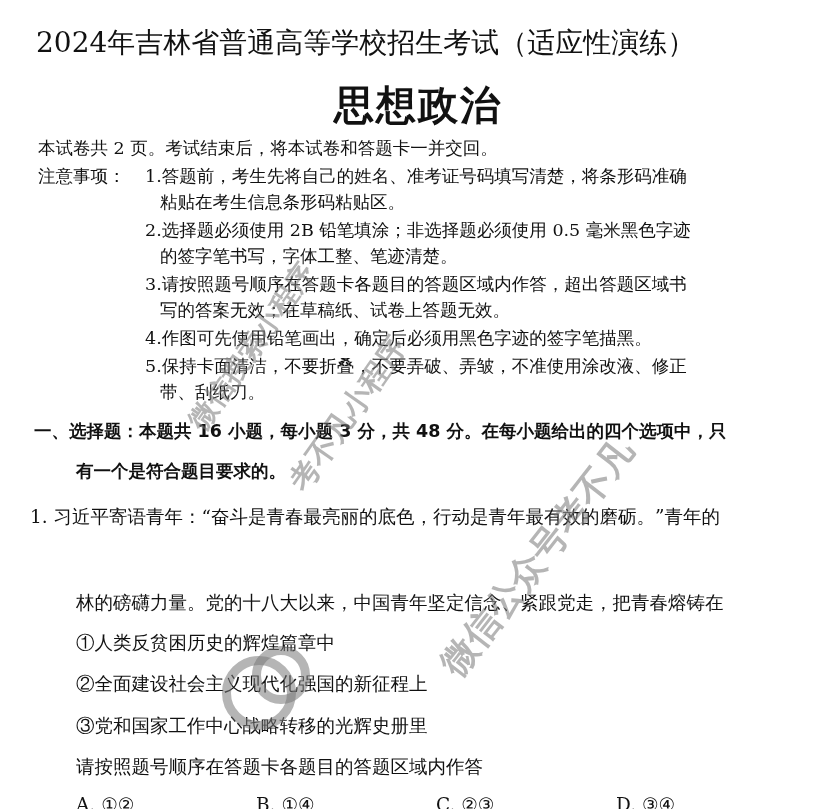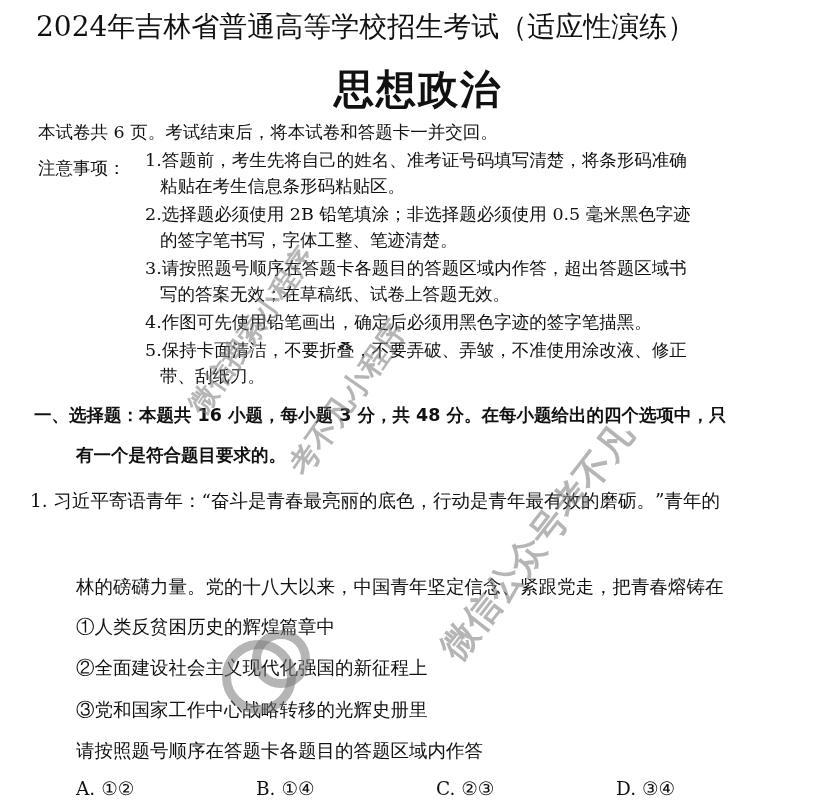--- a/index.html
+++ b/index.html
@@ -1,18 +1,18 @@
 <!DOCTYPE html>
 <html><head>
 <meta charset="utf-8">
 <style>
   html, body { margin: 0; padding: 0; background: #ffffff; }
   body { width: 836px; height: 809px; overflow: hidden; position: relative;
          font-family: "DejaVu Serif", "Liberation Serif", serif; color: #111; }
-  .page { position: absolute; left: 0; top: 0; width: 836px; height: 649px; }
+  .page { position: absolute; left: 0; top: 16px; width: 836px; height: 649px; }
   .line { position: absolute; white-space: nowrap; }
   .exam-title { left: 36px; top: 8px; font-size: 28px; letter-spacing: 0px; }
   .subject { left: 0; width: 836px; text-align: center; top: 62px;
              font-family: Liberation Mono, monospace;
              font-size: 40px; font-weight: bold; letter-spacing: 2px; }
   .intro { font-size: 17.5px; }
   .bold { font-family: "DejaVu Sans", "Liberation Sans", sans-serif; font-weight: bold; font-size: 17.5px; }
   .q { font-size: 18.5px; }
   .opt { font-size: 18.5px; }
   .watermark { position: absolute; color: rgba(120,120,120,0.55);
@@ -22,23 +22,23 @@
   .wm-circle { position: absolute; border: 9px solid rgba(120,120,120,0.55); border-radius: 50%; }
 </style>
 </head>
 <body>
 
 <div class="page">
 
   <div class="line exam-title">2024年吉林省普通高等学校招生考试（适应性演练）</div>
   <div class="line subject">思想政治</div>
 
-  <div class="line intro" style="left:38px; top:120px;">本试卷共 6 页。考试结束后，将本试卷和答题卡一并交回。</div>
+  <div class="line intro" style="left:38px; top:120px;">本试卷共 2 页。考试结束后，将本试卷和答题卡一并交回。</div>
 
-  <div class="line intro" style="left:38px; top:148px;margin-top:8px;">注意事项：</div>
+  <div class="line intro" style="left:38px; top:148px;">注意事项：</div>
   <div class="line intro" style="left:145px; top:148px;">1.答题前，考生先将自己的姓名、准考证号码填写清楚，将条形码准确</div>
   <div class="line intro" style="left:160px; top:174px;">粘贴在考生信息条形码粘贴区。</div>
   <div class="line intro" style="left:145px; top:202px;">2.选择题必须使用 2B 铅笔填涂；非选择题必须使用 0.5 毫米黑色字迹</div>
   <div class="line intro" style="left:160px; top:228px;">的签字笔书写，字体工整、笔迹清楚。</div>
   <div class="line intro" style="left:145px; top:256px;">3.请按照题号顺序在答题卡各题目的答题区域内作答，超出答题区域书</div>
   <div class="line intro" style="left:160px; top:282px;">写的答案无效；在草稿纸、试卷上答题无效。</div>
   <div class="line intro" style="left:145px; top:310px;">4.作图可先使用铅笔画出，确定后必须用黑色字迹的签字笔描黑。</div>
   <div class="line intro" style="left:145px; top:338px;">5.保持卡面清洁，不要折叠，不要弄破、弄皱，不准使用涂改液、修正</div>
   <div class="line intro" style="left:160px; top:364px;">带、刮纸刀。</div>
 

